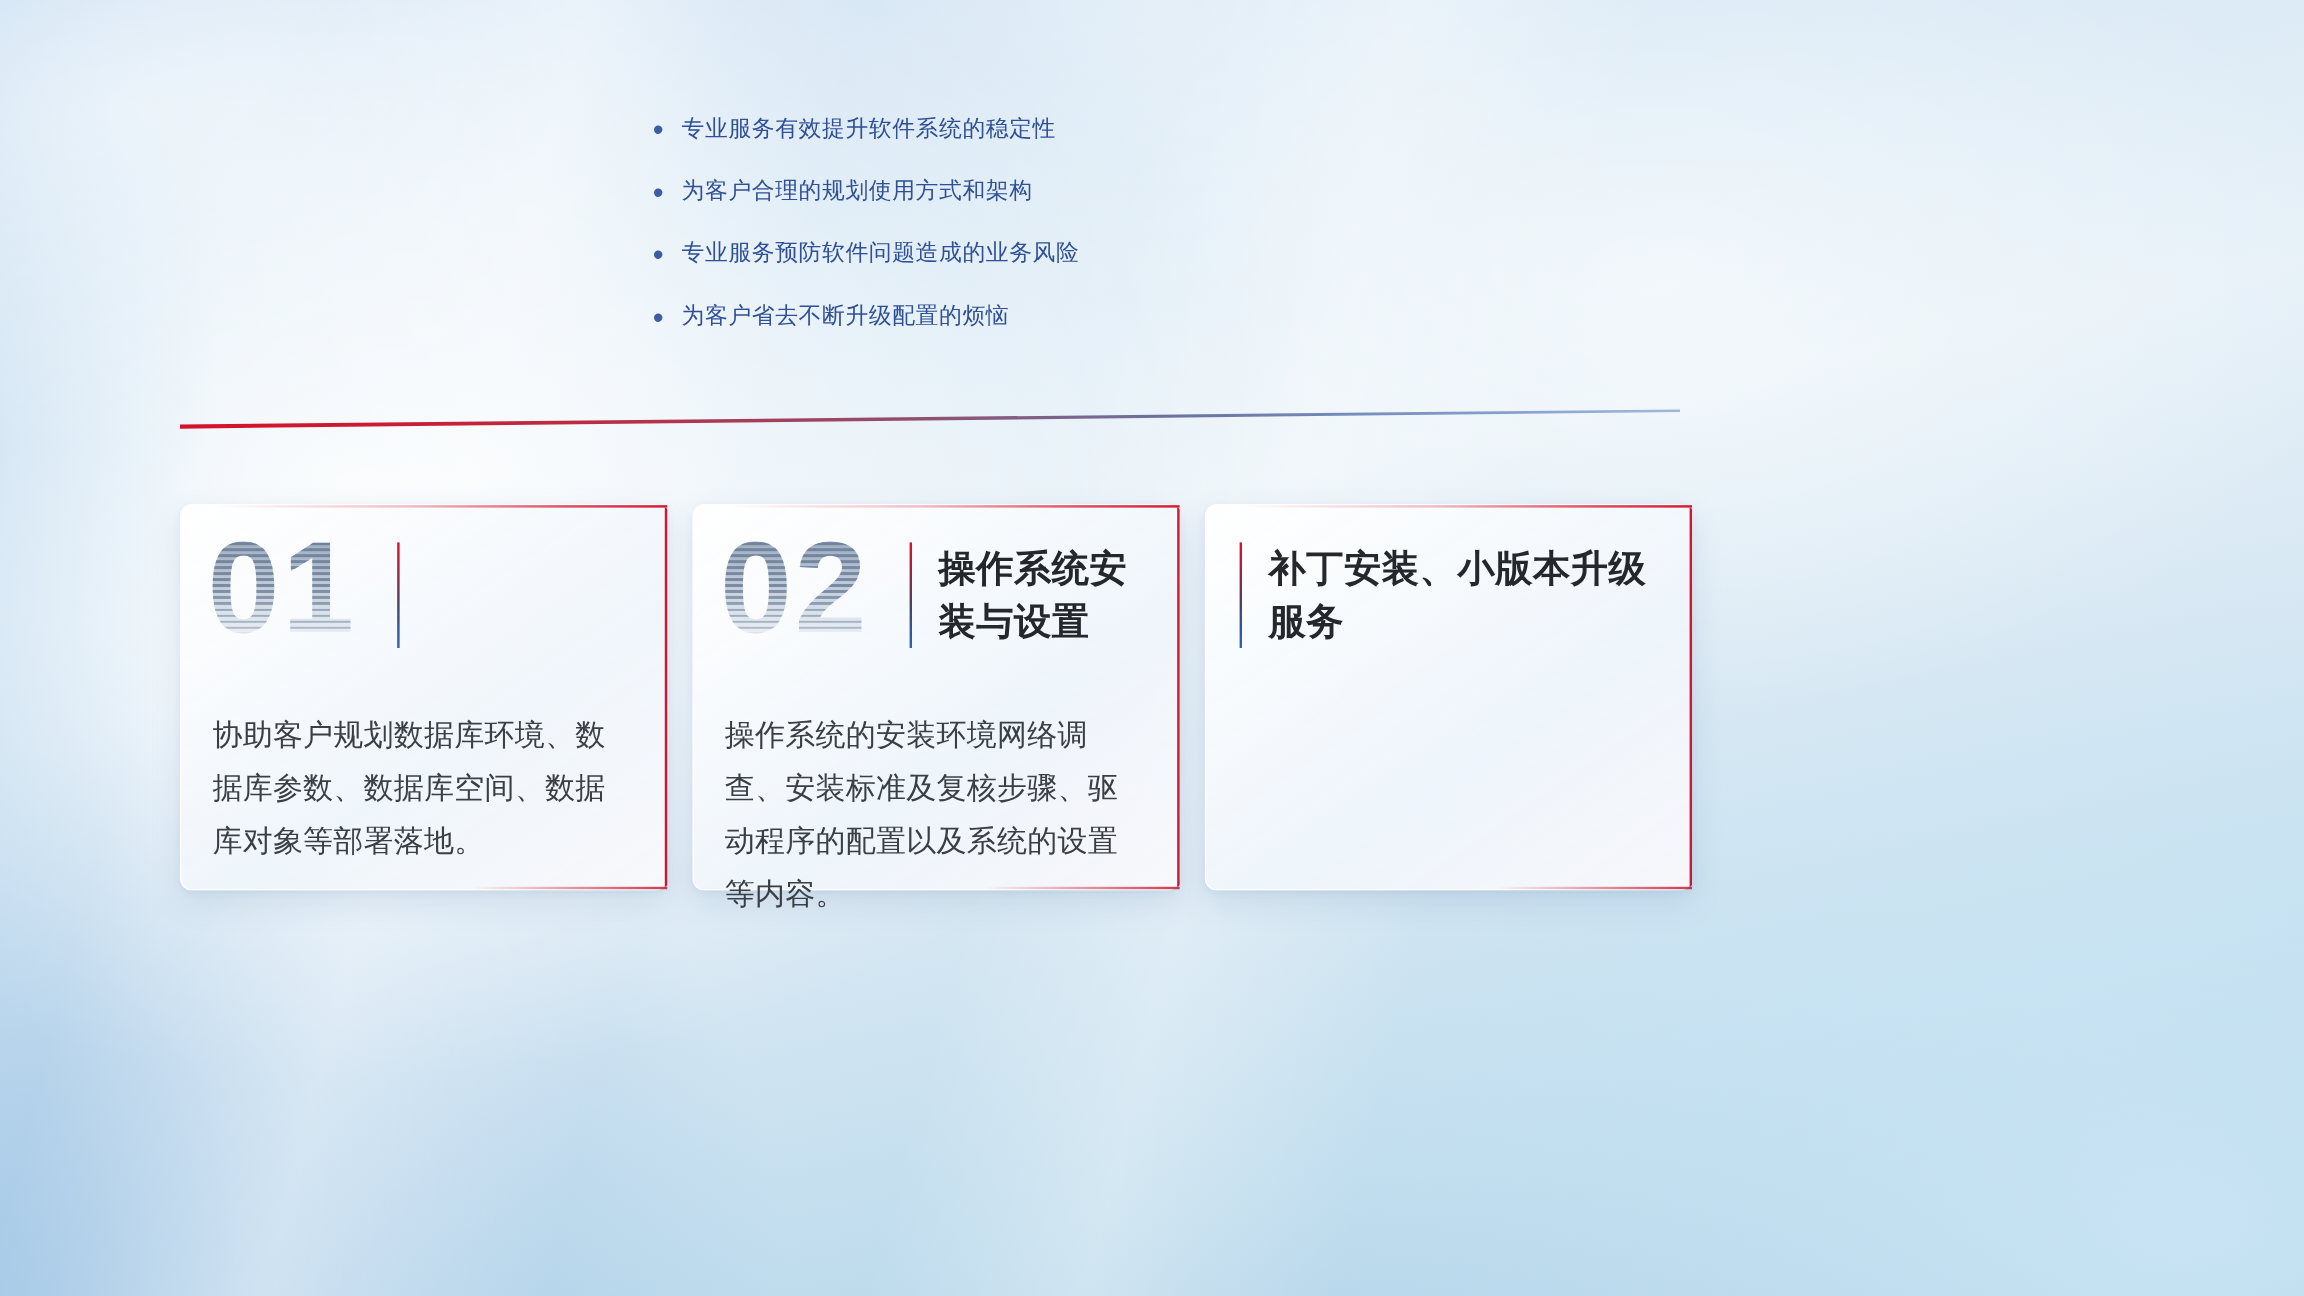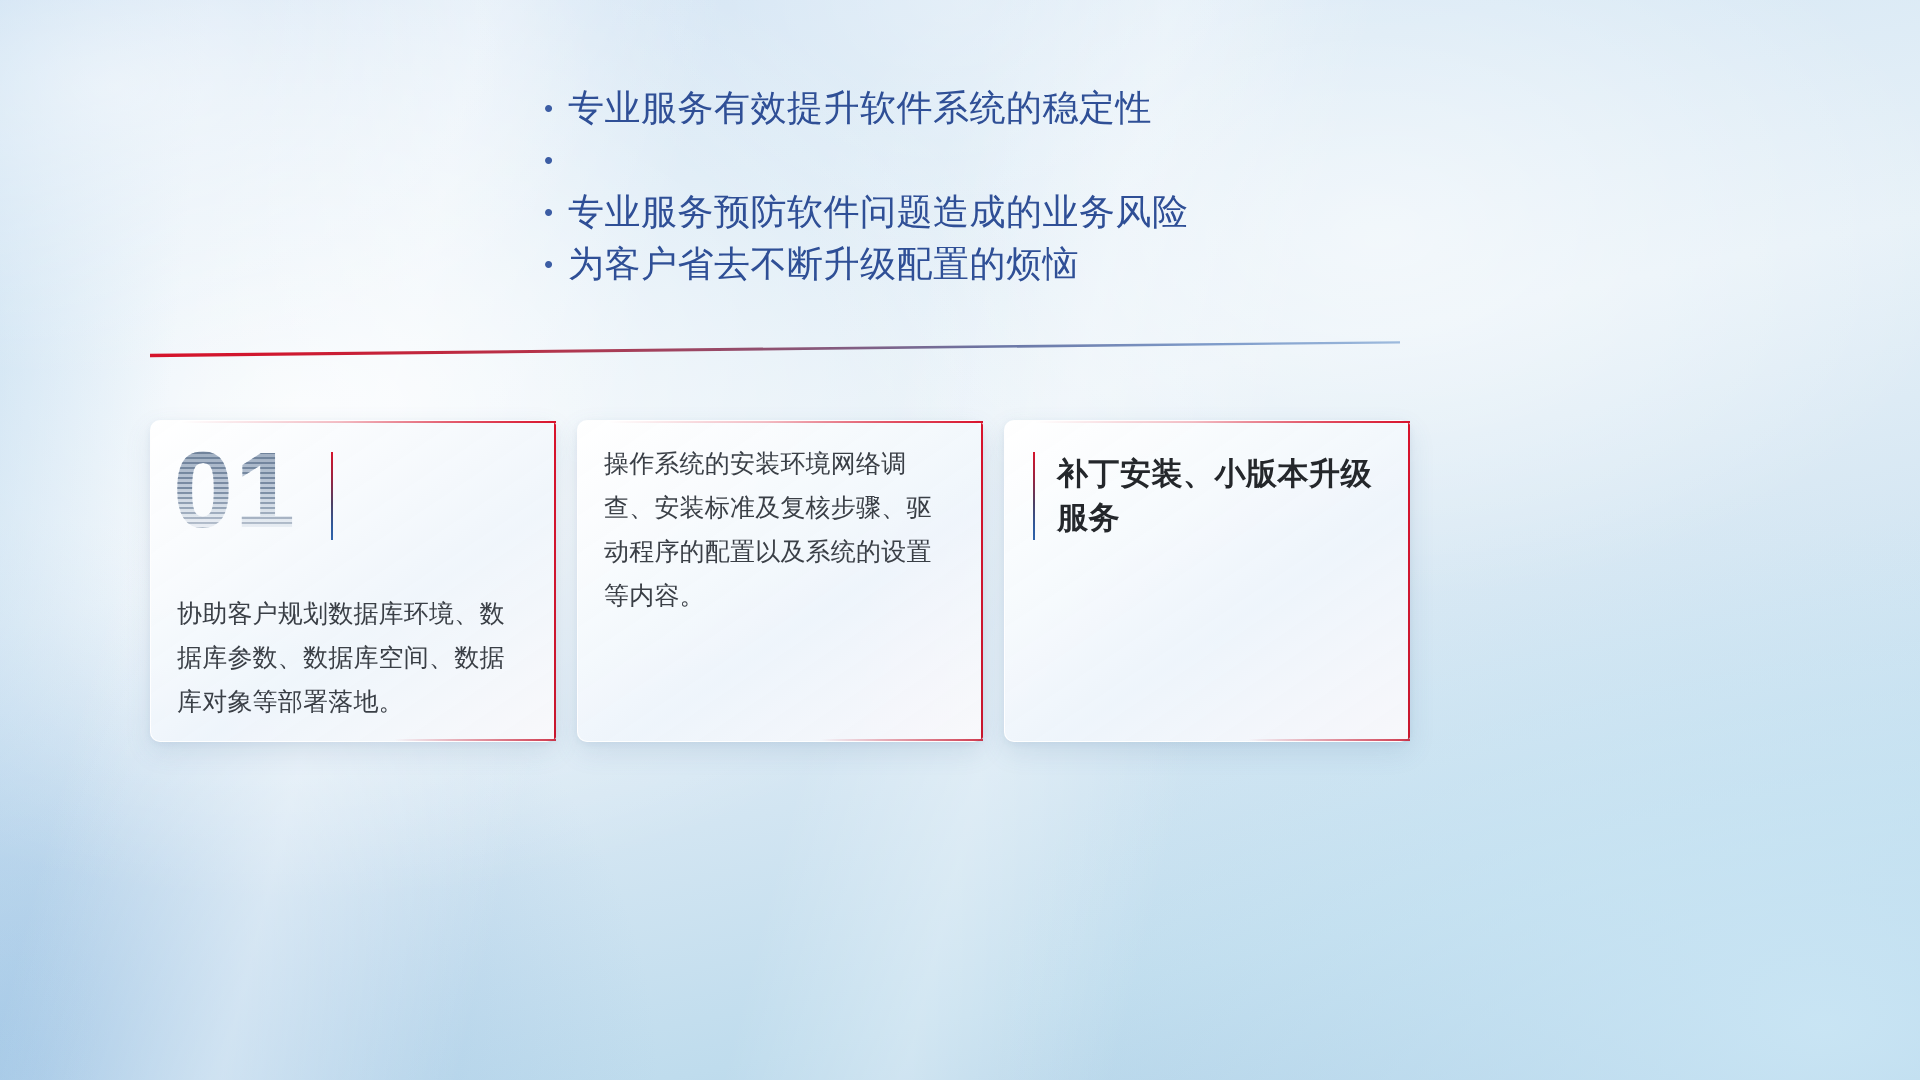--- a/index.html
+++ b/index.html
@@ -66,26 +66,27 @@
     width: 28px;
     flex: 0 0 28px;
     color: #3c5da4;
     font-size: 26px;
     line-height: 44px;
     text-align: left;
     padding-left: 4px;
     box-sizing: border-box;
   }
   .bullet-text {
-    font-size: 36px;
+    font-size: 19px;
     line-height: 44px;
     color: #2f4f96;
     letter-spacing: 0.5px;
     font-weight: 500;
     white-space: nowrap;
+    font-family: Liberation Mono, monospace;
   }
 
   
   .divider-wrap {
     position: absolute;
     left: 150px;
     top: 340px;
     width: 1250px;
     height: 22px;
     z-index: 4;
@@ -213,20 +214,21 @@
 
   <div class="bullets">
 
     <div class="bullet-row">
       <span class="bullet-dot">•</span>
       <span class="bullet-text">专业服务有效提升软件系统的稳定性</span>
     </div>
 
     <div class="bullet-row">
       <span class="bullet-dot">•</span>
+      <span class="bullet-text">为客户合理的规划使用方式和架构</span>
     </div>
 
     <div class="bullet-row">
       <span class="bullet-dot">•</span>
       <span class="bullet-text">专业服务预防软件问题造成的业务风险</span>
     </div>
 
     <div class="bullet-row">
       <span class="bullet-dot">•</span>
       <span class="bullet-text">为客户省去不断升级配置的烦恼</span>
@@ -263,20 +265,27 @@
         </div>
         <span class="card-sep"></span>
       </div>
       <div class="card-desc">协助客户规划数据库环境、数据库参数、数据库空间、数据库对象等部署落地。</div>
     </div>
 
     <div class="card">
       <span class="card-edge-top"></span>
       <span class="card-edge-right"></span>
       <span class="card-edge-bottom"></span>
+      <div class="card-head">
+        <div class="card-num">
+          <span class="num-glyph">02</span>
+        </div>
+        <span class="card-sep"></span>
+        <div class="card-title">操作系统安装与设置</div>
+      </div>
       <div class="card-desc">操作系统的安装环境网络调查、安装标准及复核步骤、驱动程序的配置以及系统的设置等内容。</div>
     </div>
 
     <div class="card">
       <span class="card-edge-top"></span>
       <span class="card-edge-right"></span>
       <span class="card-edge-bottom"></span>
       <div class="card-head">
         <span class="card-sep"></span>
         <div class="card-title">补丁安装、小版本升级服务</div>

